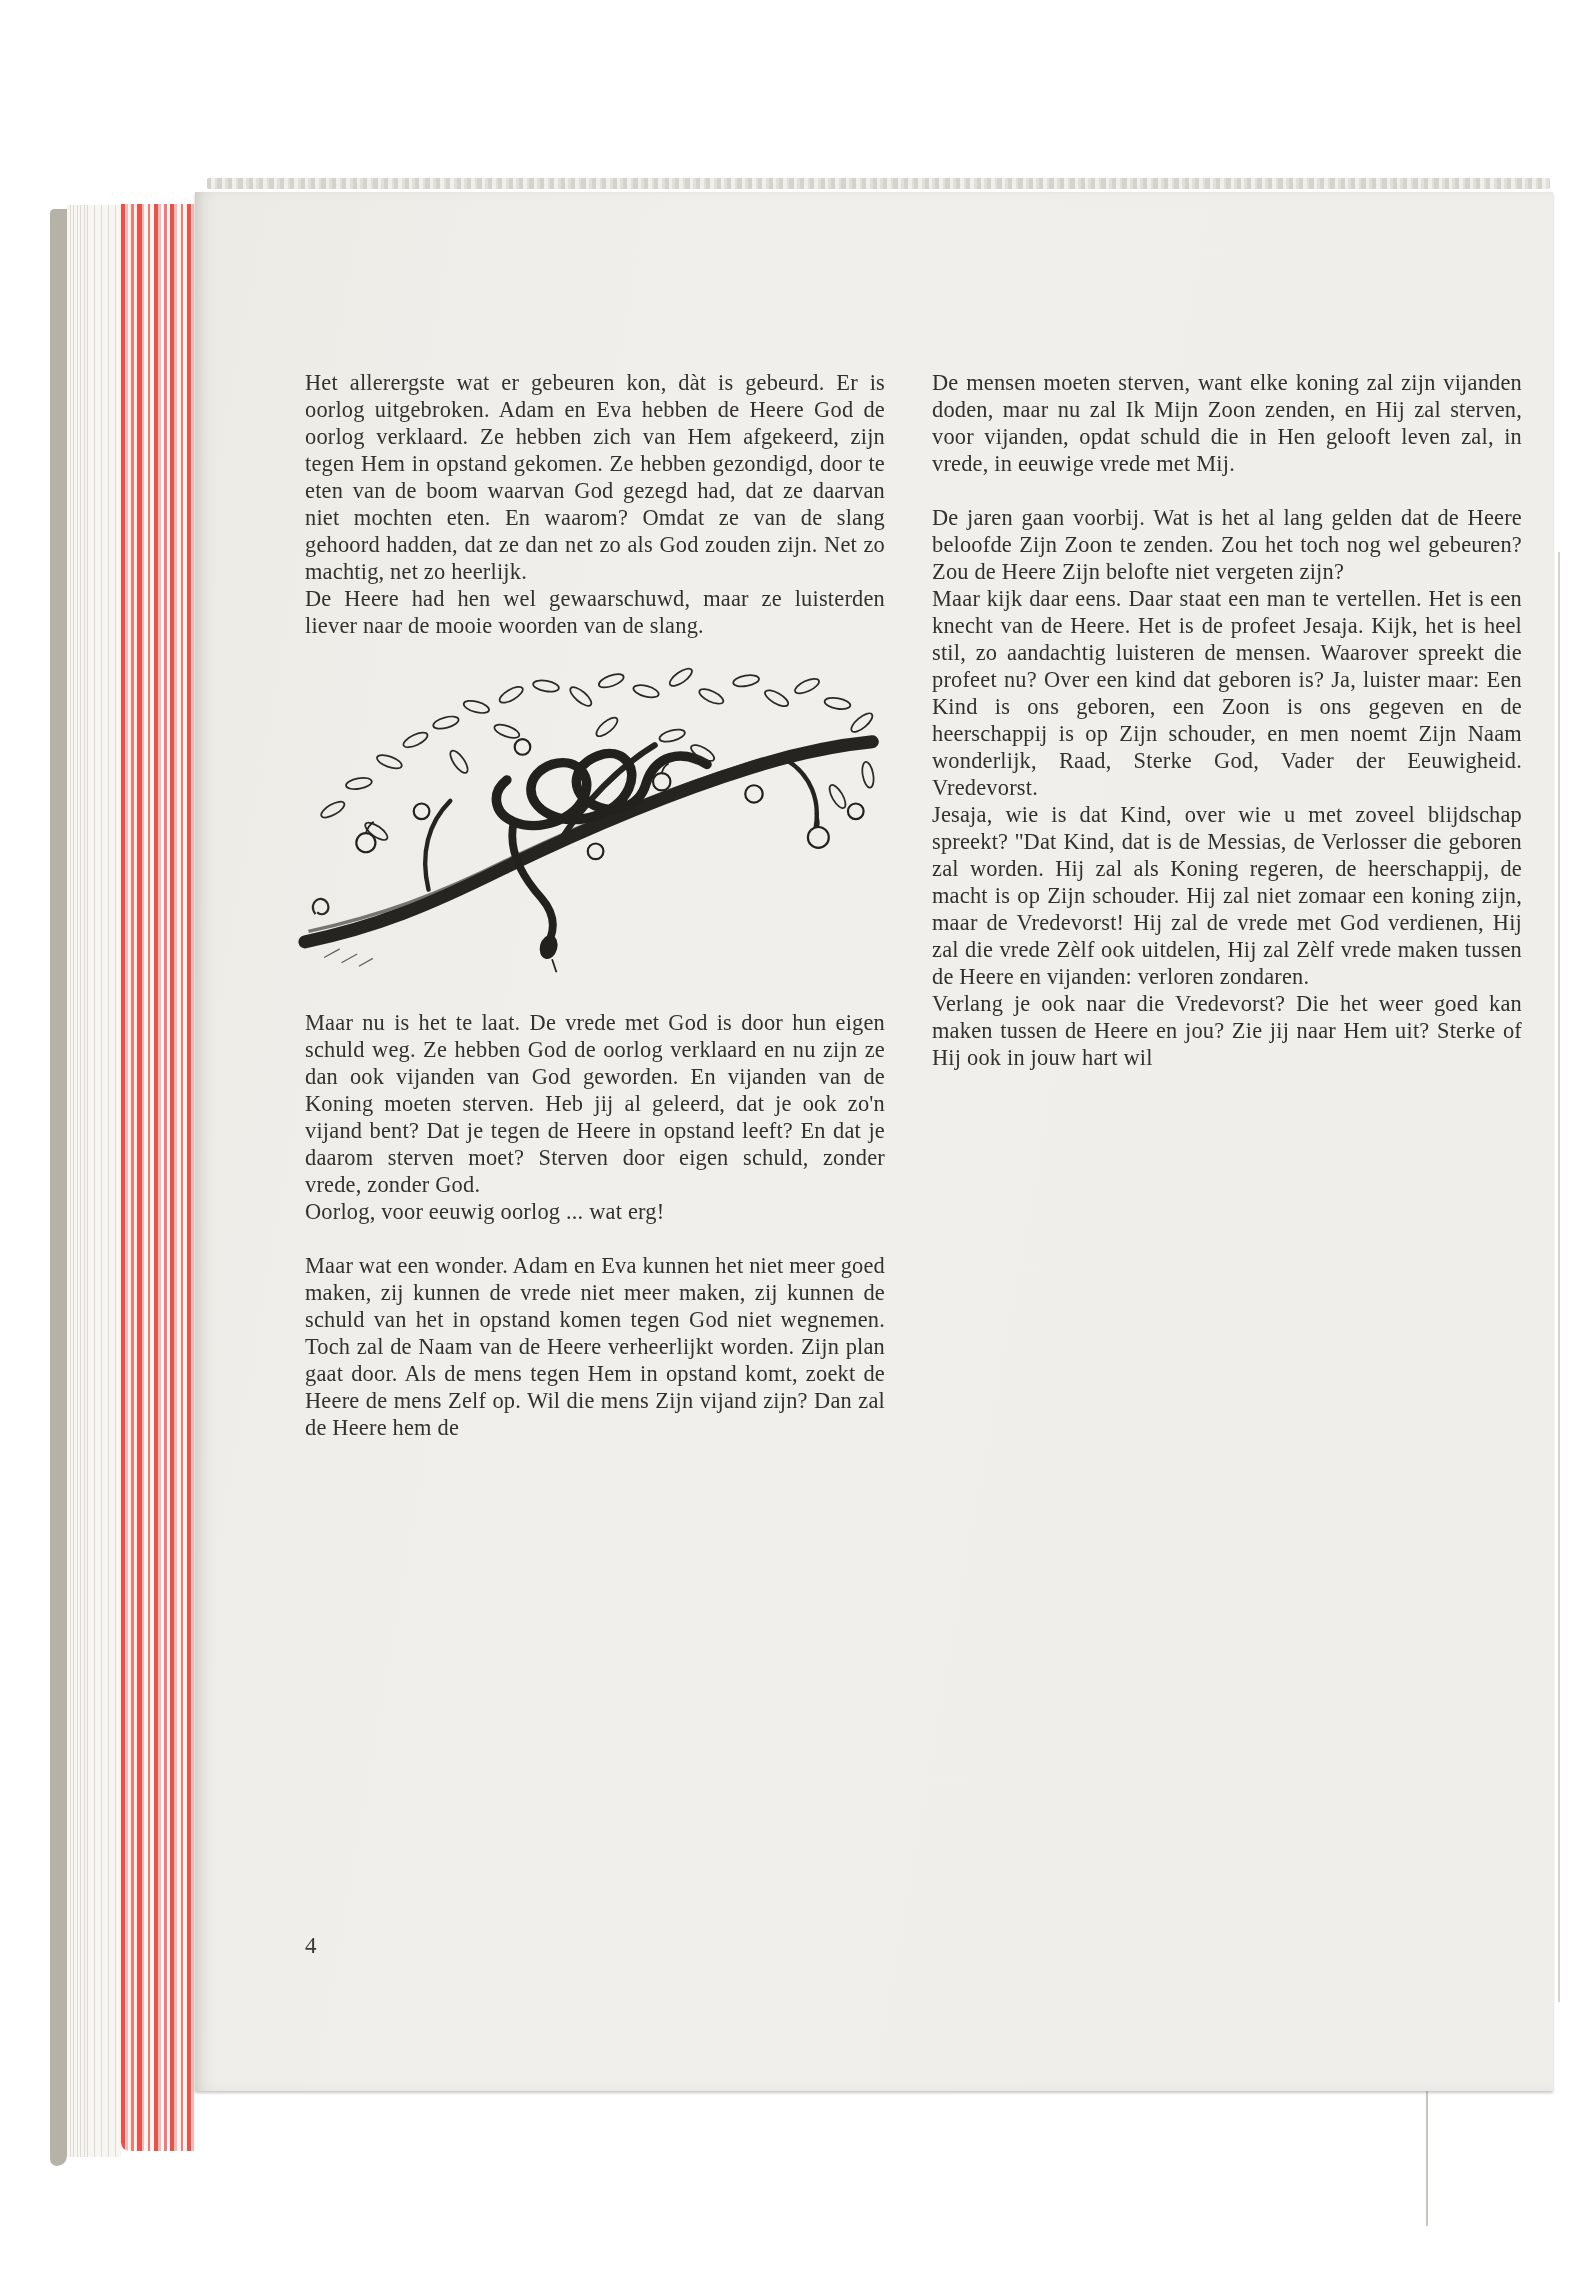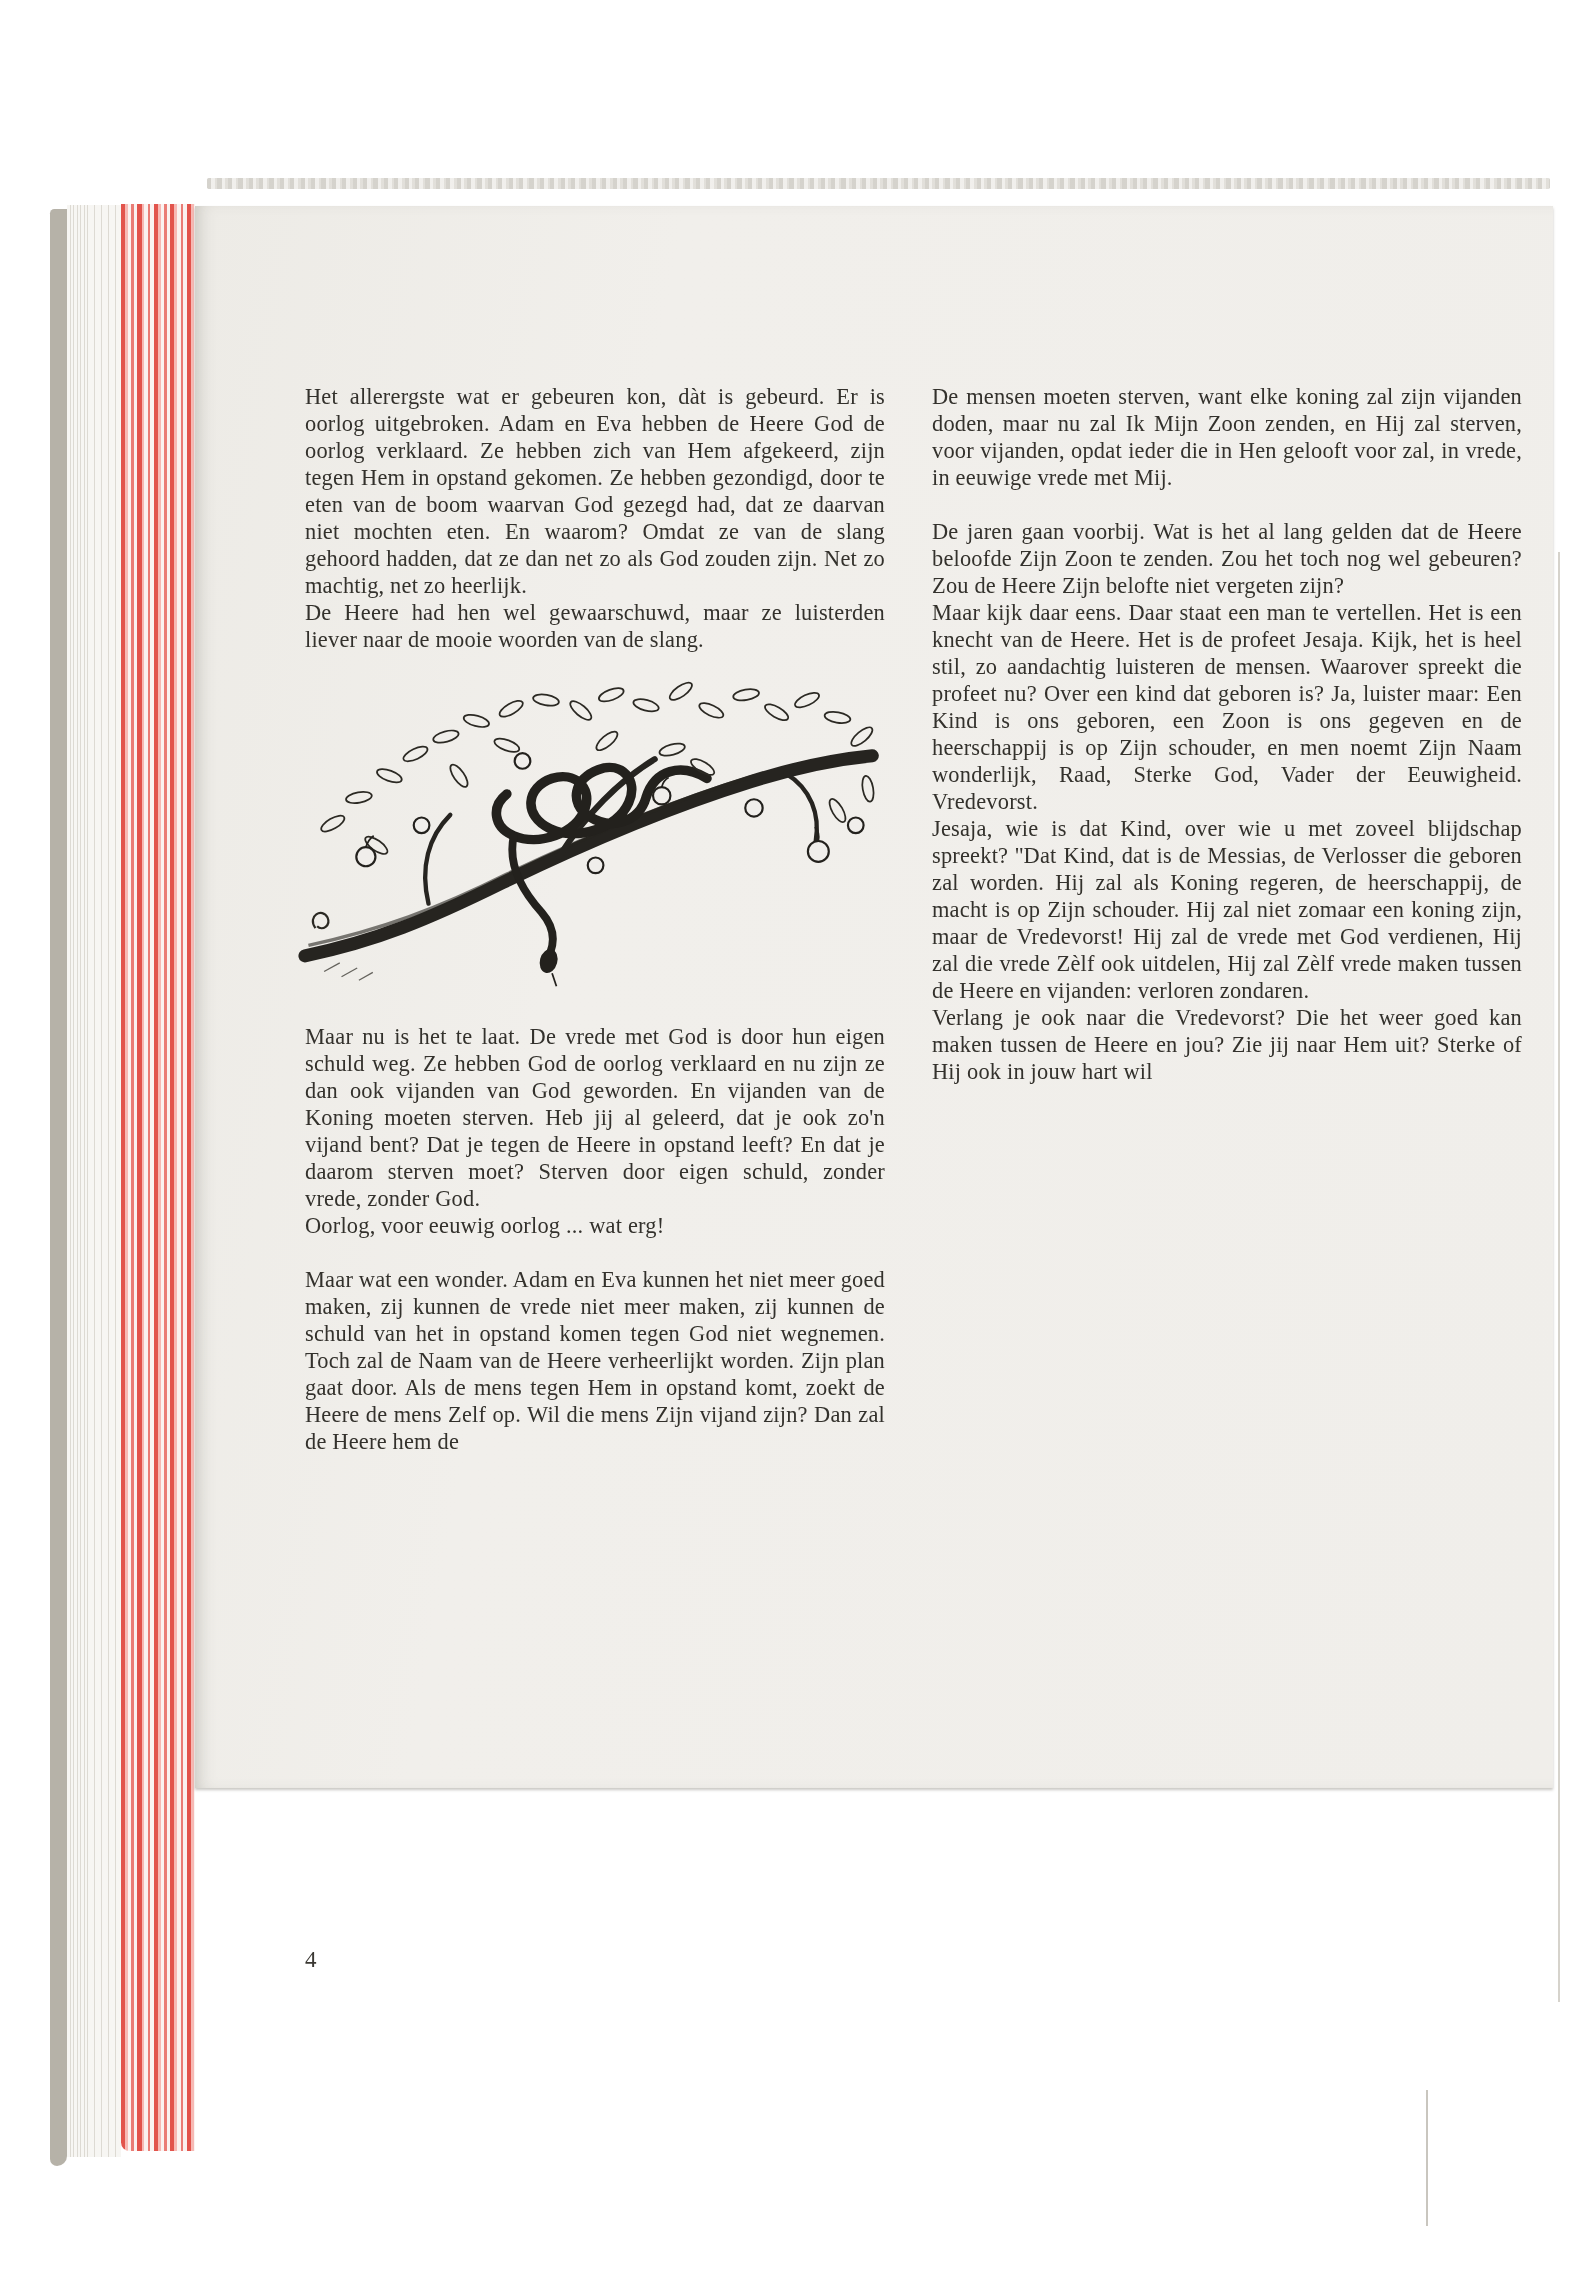--- a/index.html
+++ b/index.html
@@ -28,24 +28,23 @@
   }
   .red-edges {
     position: absolute; left: 121px; top: 204px; width: 74px; height: 1947px;
     background: repeating-linear-gradient(90deg, #e2544c 0 4.3px, #f7b9b4 4.3px 7px,
                 #faf3f1 7px 10.4px, #ea7d76 10.4px 13px, #faf3f1 13px 16.4px);
     border-bottom-left-radius: 8.6px;
   }
 
   
   .page {
-    position: absolute; left: 195px; top: 192px; width: 1358px; height: 1582px;
+    position: absolute; left: 195px; top: 192px; width: 1358px; height: 1899px;
     background: linear-gradient(100deg, #edebe6 0%, #f1efeb 30%, #f0eeea 100%);
     box-shadow: inset 12px 0 19px -12px rgba(90,85,75,.35), 0 1.7px 2.6px rgba(120,115,105,.4);
-    margin-top: 14px;
   }
   .page-edge-right {
     position: absolute; left: 1558px; top: 552px; width: 1.7px; height: 1450px;
     background: #d6d3cc;
   }
   .loose-page-edge {
     position: absolute; left: 1426px; top: 2090px; width: 1.7px; height: 136px;
     background: #c9c6bf;
   }
 
@@ -159,21 +158,21 @@
           <path d="M 418 128 q 2 -8 8 -11"></path>
         </g>
       </svg>
 
       <p>Maar nu is het te laat. De vrede met God is door hun eigen schuld weg. Ze hebben God de oorlog verklaard en nu zijn ze dan ook vijanden van God geworden. En vijanden van de Koning moeten sterven. Heb jij al geleerd, dat je ook zo'n vijand bent? Dat je tegen de Heere in opstand leeft? En dat je daarom sterven moet? Sterven door eigen schuld, zonder vrede, zonder God.</p>
       <p>Oorlog, voor eeuwig oorlog ... wat erg!</p>
       <p class="gap-before">Maar wat een wonder. Adam en Eva kunnen het niet meer goed maken, zij kunnen de vrede niet meer maken, zij kunnen de schuld van het in opstand komen tegen God niet wegnemen. Toch zal de Naam van de Heere verheerlijkt worden. Zijn plan gaat door. Als de mens tegen Hem in opstand komt, zoekt de Heere de mens Zelf op. Wil die mens Zijn vijand zijn? Dan zal de Heere hem de</p>
     </div>
 
     <div class="col col-right">
-      <p>De mensen moeten sterven, want elke koning zal zijn vijanden doden, maar nu zal Ik Mijn Zoon zenden, en Hij zal sterven, voor vijanden, opdat ieder die in Hen gelooft voor zal, in vrede, in eeuwige vrede met Mij.</p>
+      <p>De mensen moeten sterven, want elke koning zal zijn vijanden doden, maar nu zal Ik Mijn Zoon zenden, en Hij zal sterven, voor vijanden, opdat schuld die in Hen gelooft leven zal, in vrede, in eeuwige vrede met Mij.</p>
       <p class="gap-before">De jaren gaan voorbij. Wat is het al lang gelden dat de Heere beloofde Zijn Zoon te zenden. Zou het toch nog wel gebeuren? Zou de Heere Zijn belofte niet vergeten zijn?</p>
       <p>Maar kijk daar eens. Daar staat een man te vertellen. Het is een knecht van de Heere. Het is de profeet Jesaja. Kijk, het is heel stil, zo aandachtig luisteren de mensen. Waarover spreekt die profeet nu? Over een kind dat geboren is? Ja, luister maar: Een Kind is ons geboren, een Zoon is ons gegeven en de heerschappij is op Zijn schouder, en men noemt Zijn Naam wonderlijk, Raad, Sterke God, Vader der Eeuwigheid. Vredevorst.</p>
       <p>Jesaja, wie is dat Kind, over wie u met zoveel blijdschap spreekt? ''Dat Kind, dat is de Messias, de Verlosser die geboren zal worden. Hij zal als Koning regeren, de heerschappij, de macht is op Zijn schouder. Hij zal niet zomaar een koning zijn, maar de Vredevorst! Hij zal de vrede met God verdienen, Hij zal die vrede Zèlf ook uitdelen, Hij zal Zèlf vrede maken tussen de Heere en vijanden: verloren zondaren.</p>
       <p>Verlang je ook naar die Vredevorst? Die het weer goed kan maken tussen de Heere en jou? Zie jij naar Hem uit? Sterke of Hij ook in jouw hart wil</p>
     </div>
 
   </div>
 
   <div class="page-number">4</div>
 </div>

